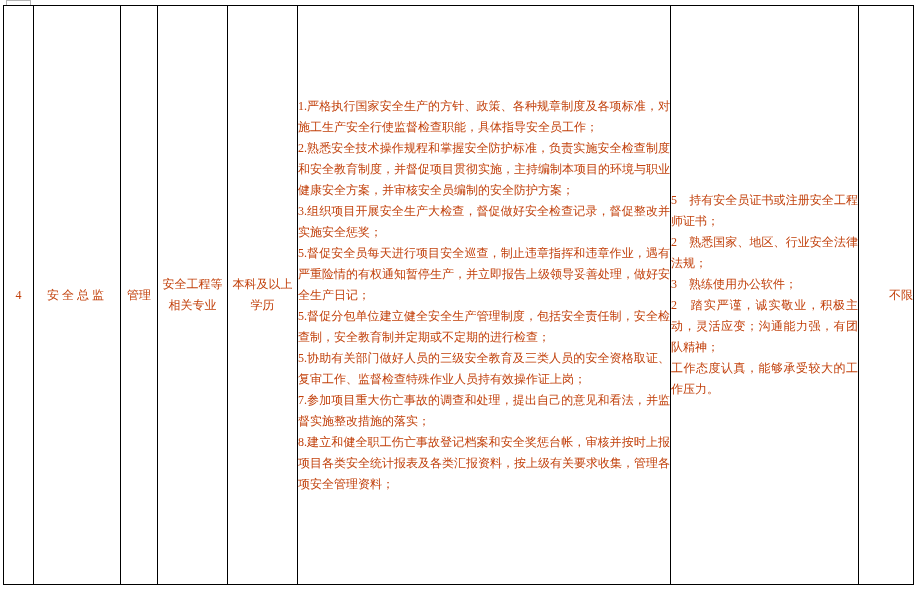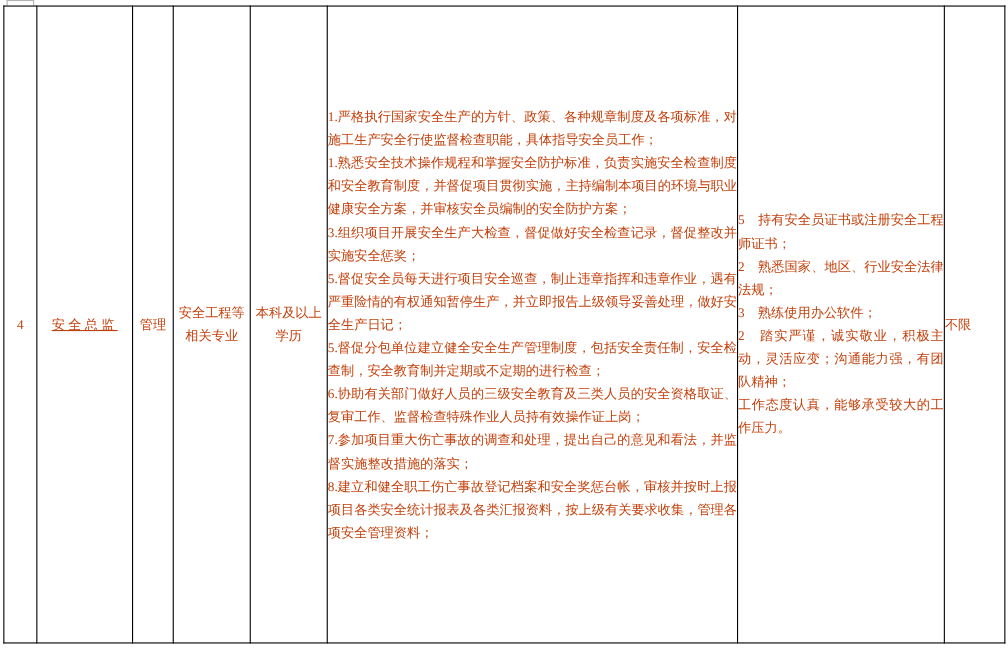--- a/index.html
+++ b/index.html
@@ -40,33 +40,33 @@
     border: 1px solid #000000;
     vertical-align: middle;
     padding: 0;
     font-size: 12px;
     line-height: 21px;
     color: #c2410c;
     word-break: break-all;
     overflow: hidden;
   }
   td.center { text-align: center; }
-  td.pos { letter-spacing: 3px; text-decoration: underline; }
+  td.pos { letter-spacing: 3px; }
   td.wrapcell { line-height: 22px; }
   td.longtext {
     padding: 0 2px 0 3px;
     text-align: justify;
   }
   td.longtext p {
     margin: 0;
     text-align: justify;
   }
   td.exp {
     padding-left: 4px;
-    text-align: left;
+    text-align: right;
     vertical-align: middle;
   }
 </style>
 </head>
 <body>
 
 <div class="sheet">
 
   <div class="frag"></div>
 
@@ -83,25 +83,25 @@
     </colgroup>
     <tbody>
         <tr>
       <td class="center">4</td>
       <td class="center pos">安全总监</td>
       <td class="center">管理</td>
       <td class="center wrapcell">安全工程等相关专业</td>
       <td class="center wrapcell">本科及以上学历</td>
       <td class="longtext">
         <p>1.严格执行国家安全生产的方针、政策、各种规章制度及各项标准，对施工生产安全行使监督检查职能，具体指导安全员工作；</p>
-        <p>1.熟悉安全技术操作规程和掌握安全防护标准，负责实施安全检查制度和安全教育制度，并督促项目贯彻实施，主持编制本项目的环境与职业健康安全方案，并审核安全员编制的安全防护方案；</p>
+        <p>2.熟悉安全技术操作规程和掌握安全防护标准，负责实施安全检查制度和安全教育制度，并督促项目贯彻实施，主持编制本项目的环境与职业健康安全方案，并审核安全员编制的安全防护方案；</p>
         <p>3.组织项目开展安全生产大检查，督促做好安全检查记录，督促整改并实施安全惩奖；</p>
         <p>5.督促安全员每天进行项目安全巡查，制止违章指挥和违章作业，遇有严重险情的有权通知暂停生产，并立即报告上级领导妥善处理，做好安全生产日记；</p>
         <p>5.督促分包单位建立健全安全生产管理制度，包括安全责任制，安全检查制，安全教育制并定期或不定期的进行检查；</p>
-        <p>6.协助有关部门做好人员的三级安全教育及三类人员的安全资格取证、复审工作、监督检查特殊作业人员持有效操作证上岗；</p>
+        <p>5.协助有关部门做好人员的三级安全教育及三类人员的安全资格取证、复审工作、监督检查特殊作业人员持有效操作证上岗；</p>
         <p>7.参加项目重大伤亡事故的调查和处理，提出自己的意见和看法，并监督实施整改措施的落实；</p>
         <p>8.建立和健全职工伤亡事故登记档案和安全奖惩台帐，审核并按时上报项目各类安全统计报表及各类汇报资料，按上级有关要求收集，管理各项安全管理资料；</p>
       </td>
       <td class="longtext">
         <p>5　持有安全员证书或注册安全工程师证书；</p>
         <p>2　熟悉国家、地区、行业安全法律法规；</p>
         <p>3　熟练使用办公软件；</p>
         <p>2　踏实严谨，诚实敬业，积极主动，灵活应变；沟通能力强，有团队精神；</p>
         <p>工作态度认真，能够承受较大的工作压力。</p>
       </td>

